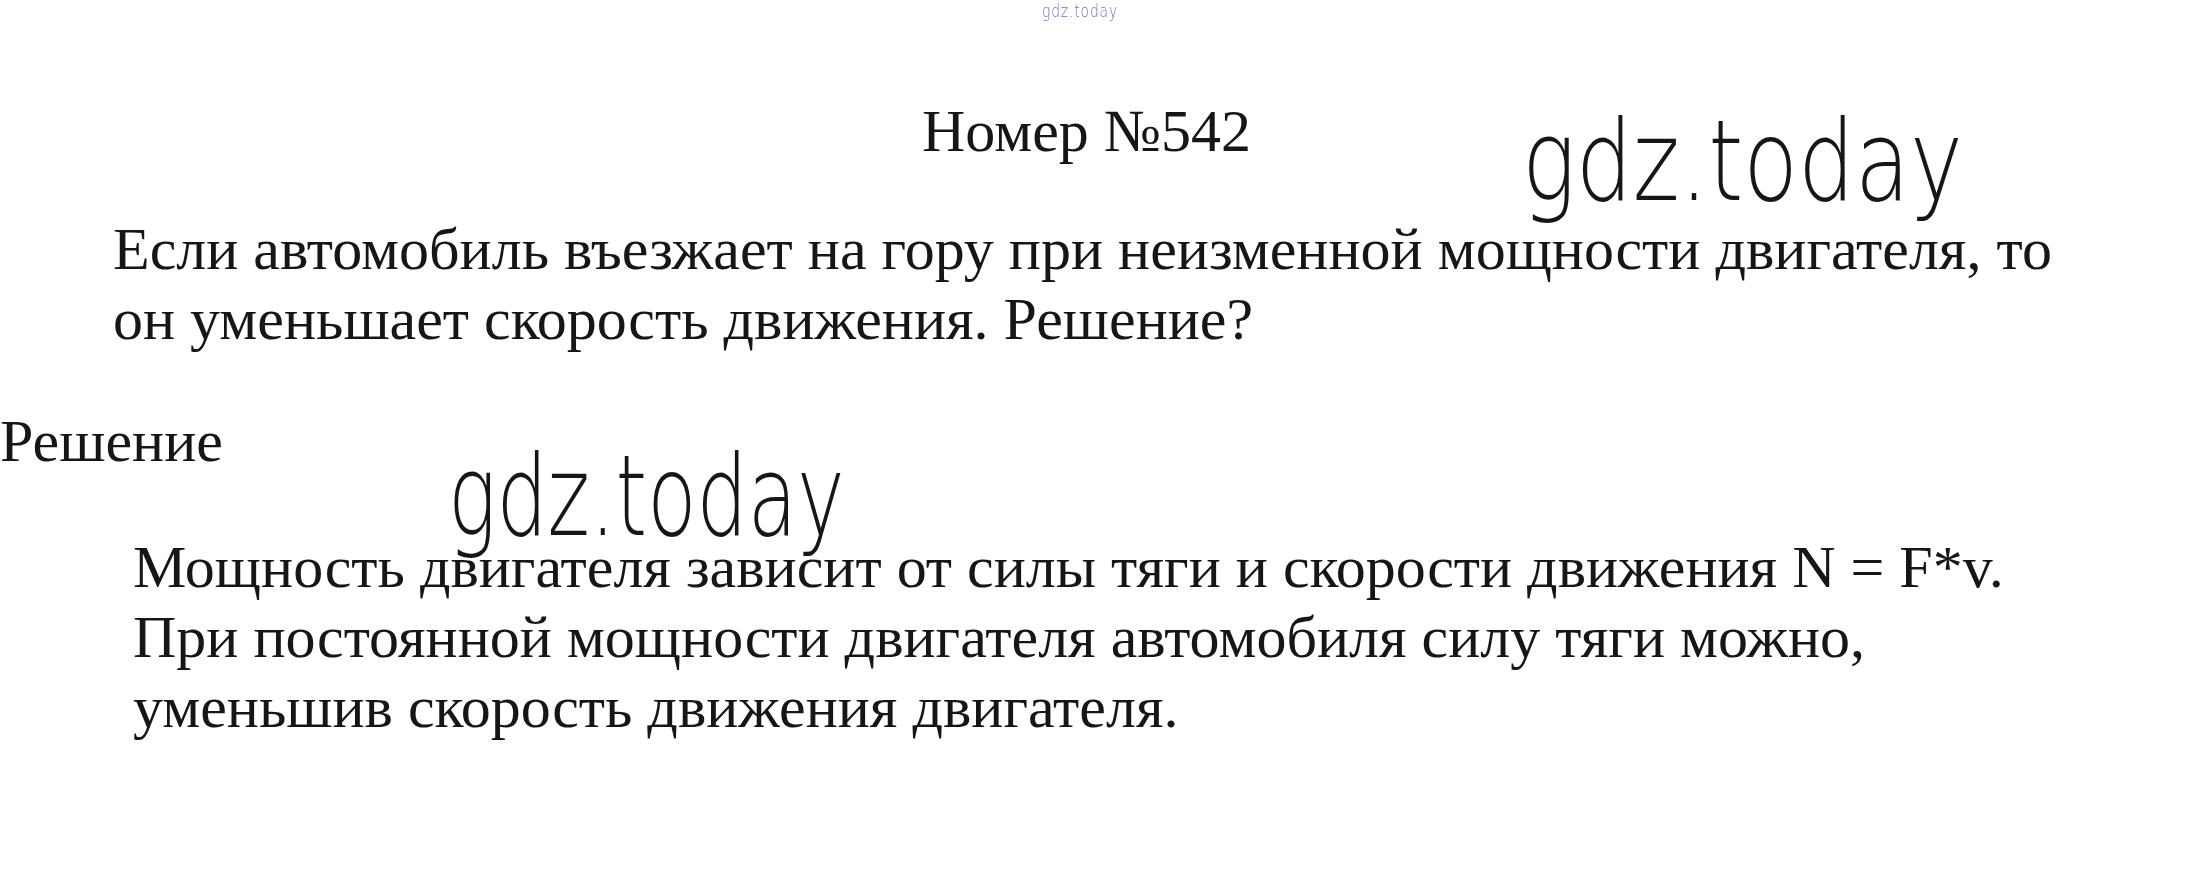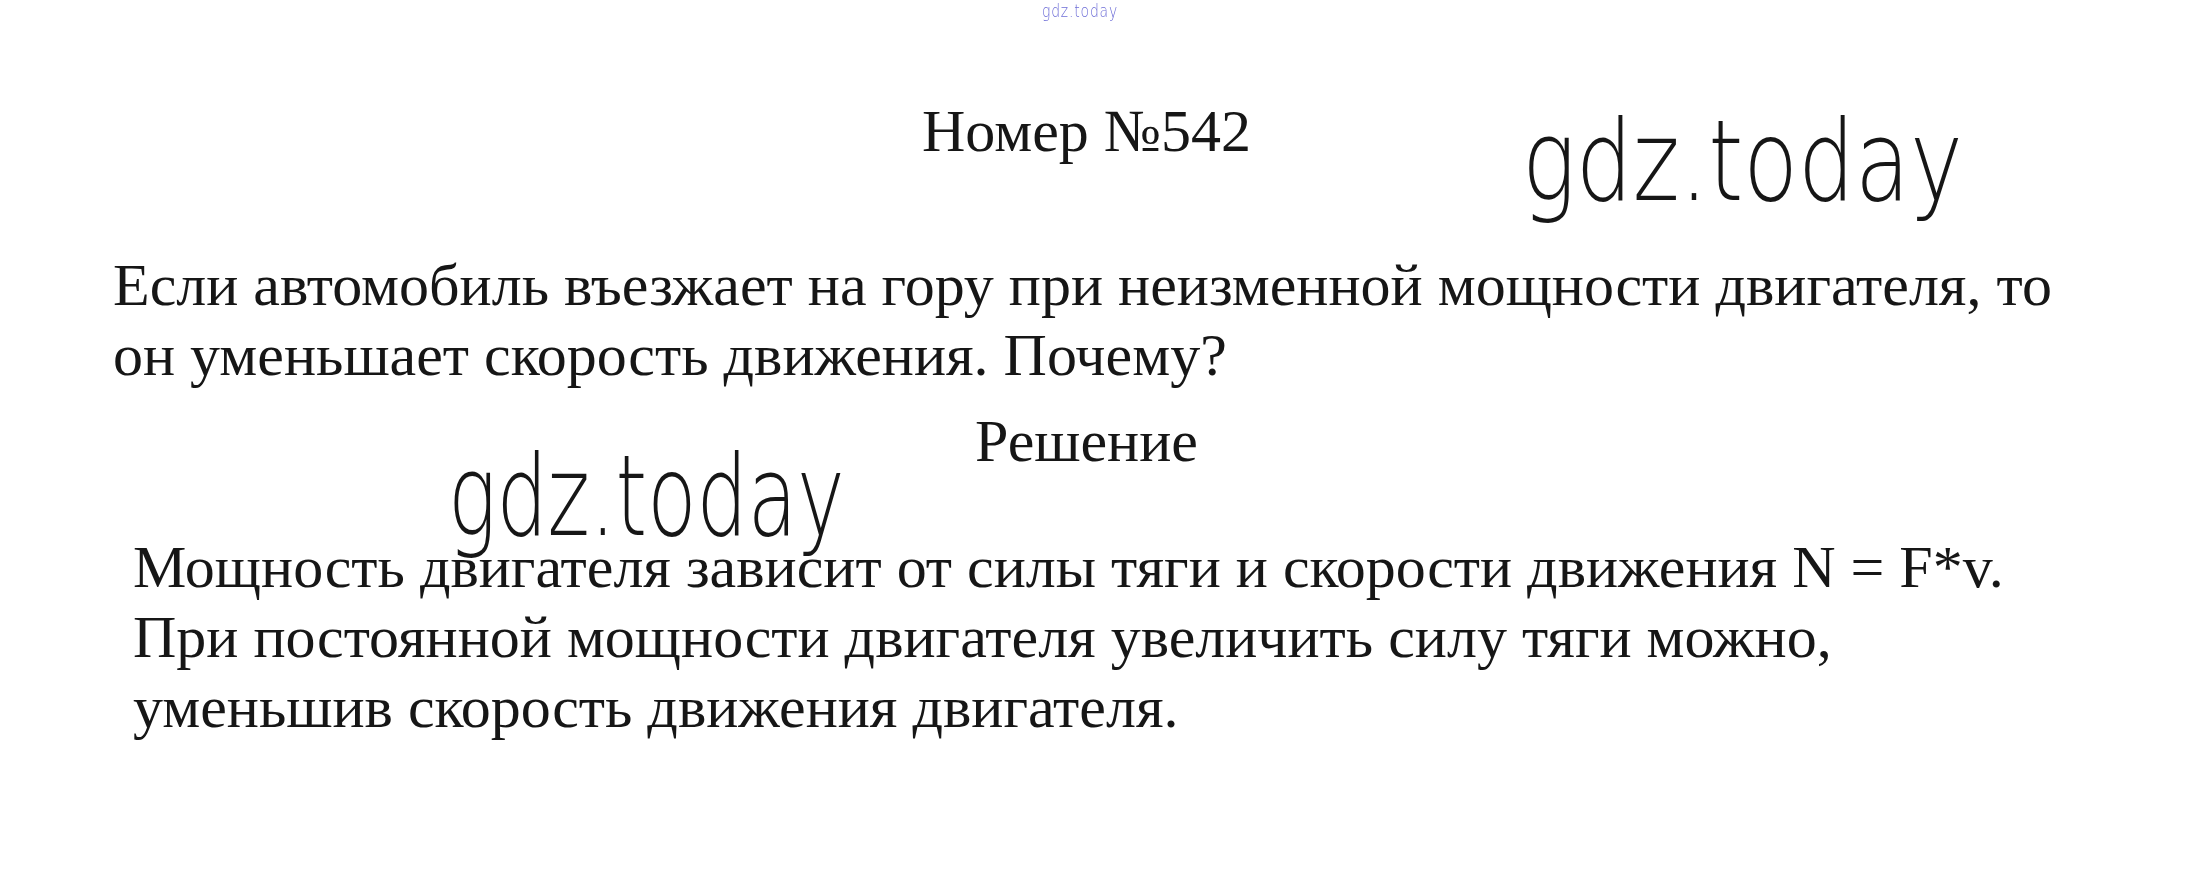--- a/index.html
+++ b/index.html
@@ -73,28 +73,27 @@
     pointer-events: none;
   }
   .problem-text {
     position: absolute;
     left: 113px;
     top: 214px;
     font-size: 60px;
     line-height: 70px;
     white-space: nowrap;
     z-index: 2;
-    margin-top: 36px;
   }
   .solution-heading {
     position: absolute;
     left: 0;
     right: 18px;
     top: 406px;
-    text-align: center;
+    text-align: left;
     font-size: 60px;
     line-height: 70px;
     white-space: nowrap;
     z-index: 2;
   }
   .solution-text {
     position: absolute;
     left: 113px;
     top: 532px;
     font-size: 60px;
@@ -110,26 +109,26 @@
 <div class="page">
 
   <div class="wm-small">gdz.today</div>
 
   <div class="title">Номер №542</div>
 
   <div class="logo-large">gdz.today</div>
 
   <div class="problem-text">
     <div class="line">Если автомобиль въезжает на гору при неизменной мощности двигателя, то</div>
-    <div class="line">он уменьшает скорость движения. Почему?</div>
+    <div class="line">он уменьшает скорость движения. Решение?</div>
   </div>
 
   <div class="wm-mid">gdz.today</div>
 
   <div class="solution-heading">Решение</div>
 
   <div class="solution-text">
     <div class="line">Мощность двигателя зависит от силы тяги и скорости движения N = F*v.</div>
-    <div class="line">При постоянной мощности двигателя увеличить силу тяги можно,</div>
+    <div class="line">При постоянной мощности двигателя автомобиля силу тяги можно,</div>
     <div class="line">уменьшив скорость движения двигателя.</div>
   </div>
 
 </div>
 
 </body></html>

